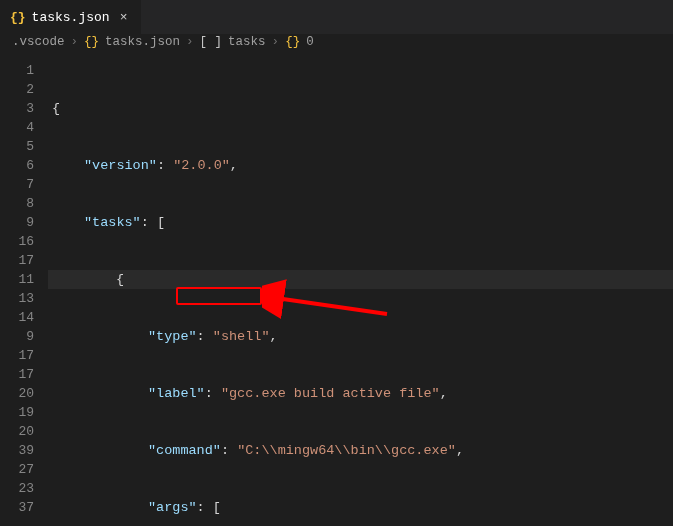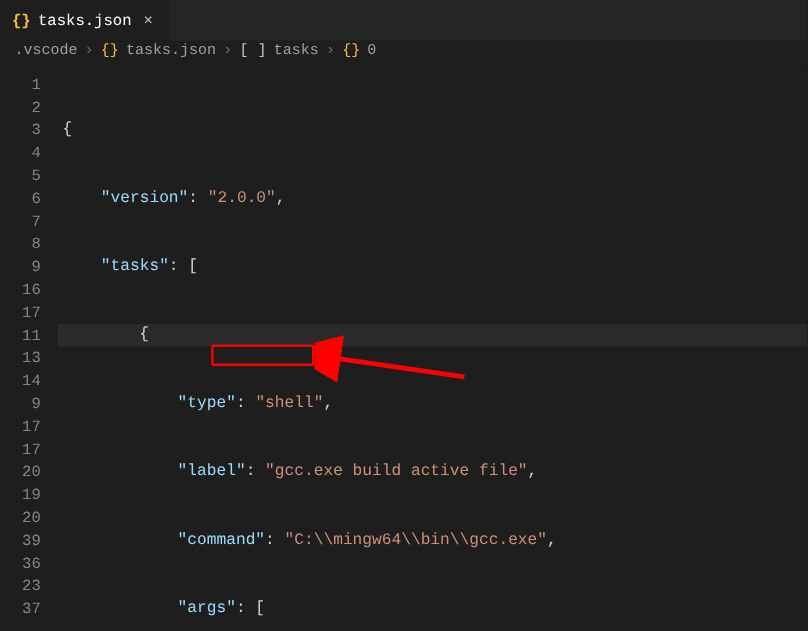--- a/index.html
+++ b/index.html
@@ -133,21 +133,21 @@
       <div class="ln">11</div>
       <div class="ln">13</div>
       <div class="ln">14</div>
       <div class="ln">9</div>
       <div class="ln">17</div>
       <div class="ln">17</div>
       <div class="ln">20</div>
       <div class="ln">19</div>
       <div class="ln">20</div>
       <div class="ln">39</div>
-      <div class="ln">36</div>
+      <div class="ln">27</div>
       <div class="ln">23</div>
       <div class="ln">37</div>
     </div>
   <div class="code" id="code">
     <div class="line pad0"><span class="pun">{</span></div>
     <div class="line pad1"><span class="key">"version"</span><span class="pun">: </span><span class="str">"2.0.0"</span><span class="pun">,</span></div>
     <div class="line pad1"><span class="key">"tasks"</span><span class="pun">: [</span></div>
     <div class="line cur pad2"><span class="pun">{</span></div>
     <div class="line pad3"><span class="key">"type"</span><span class="pun">: </span><span class="str">"shell"</span><span class="pun">,</span></div>
     <div class="line pad3"><span class="key">"label"</span><span class="pun">: </span><span class="str">"gcc.exe build active file"</span><span class="pun">,</span></div>

